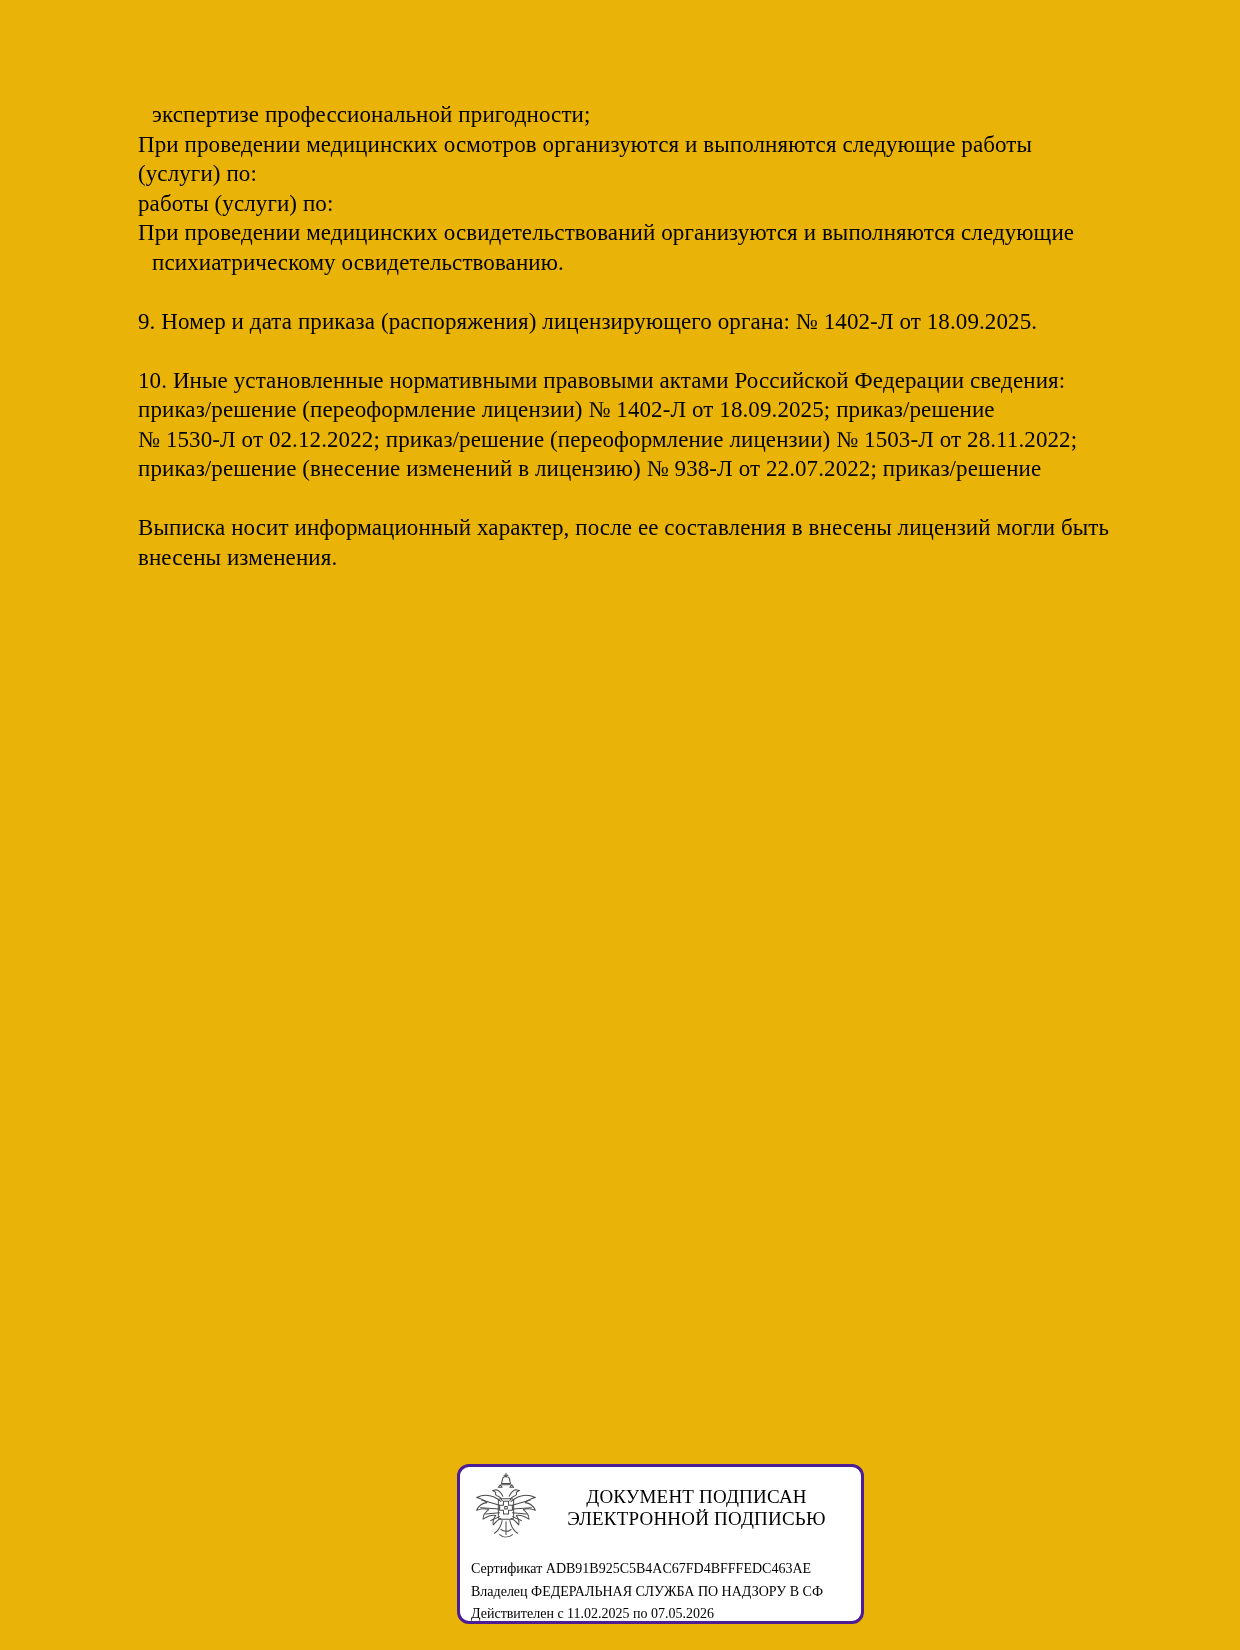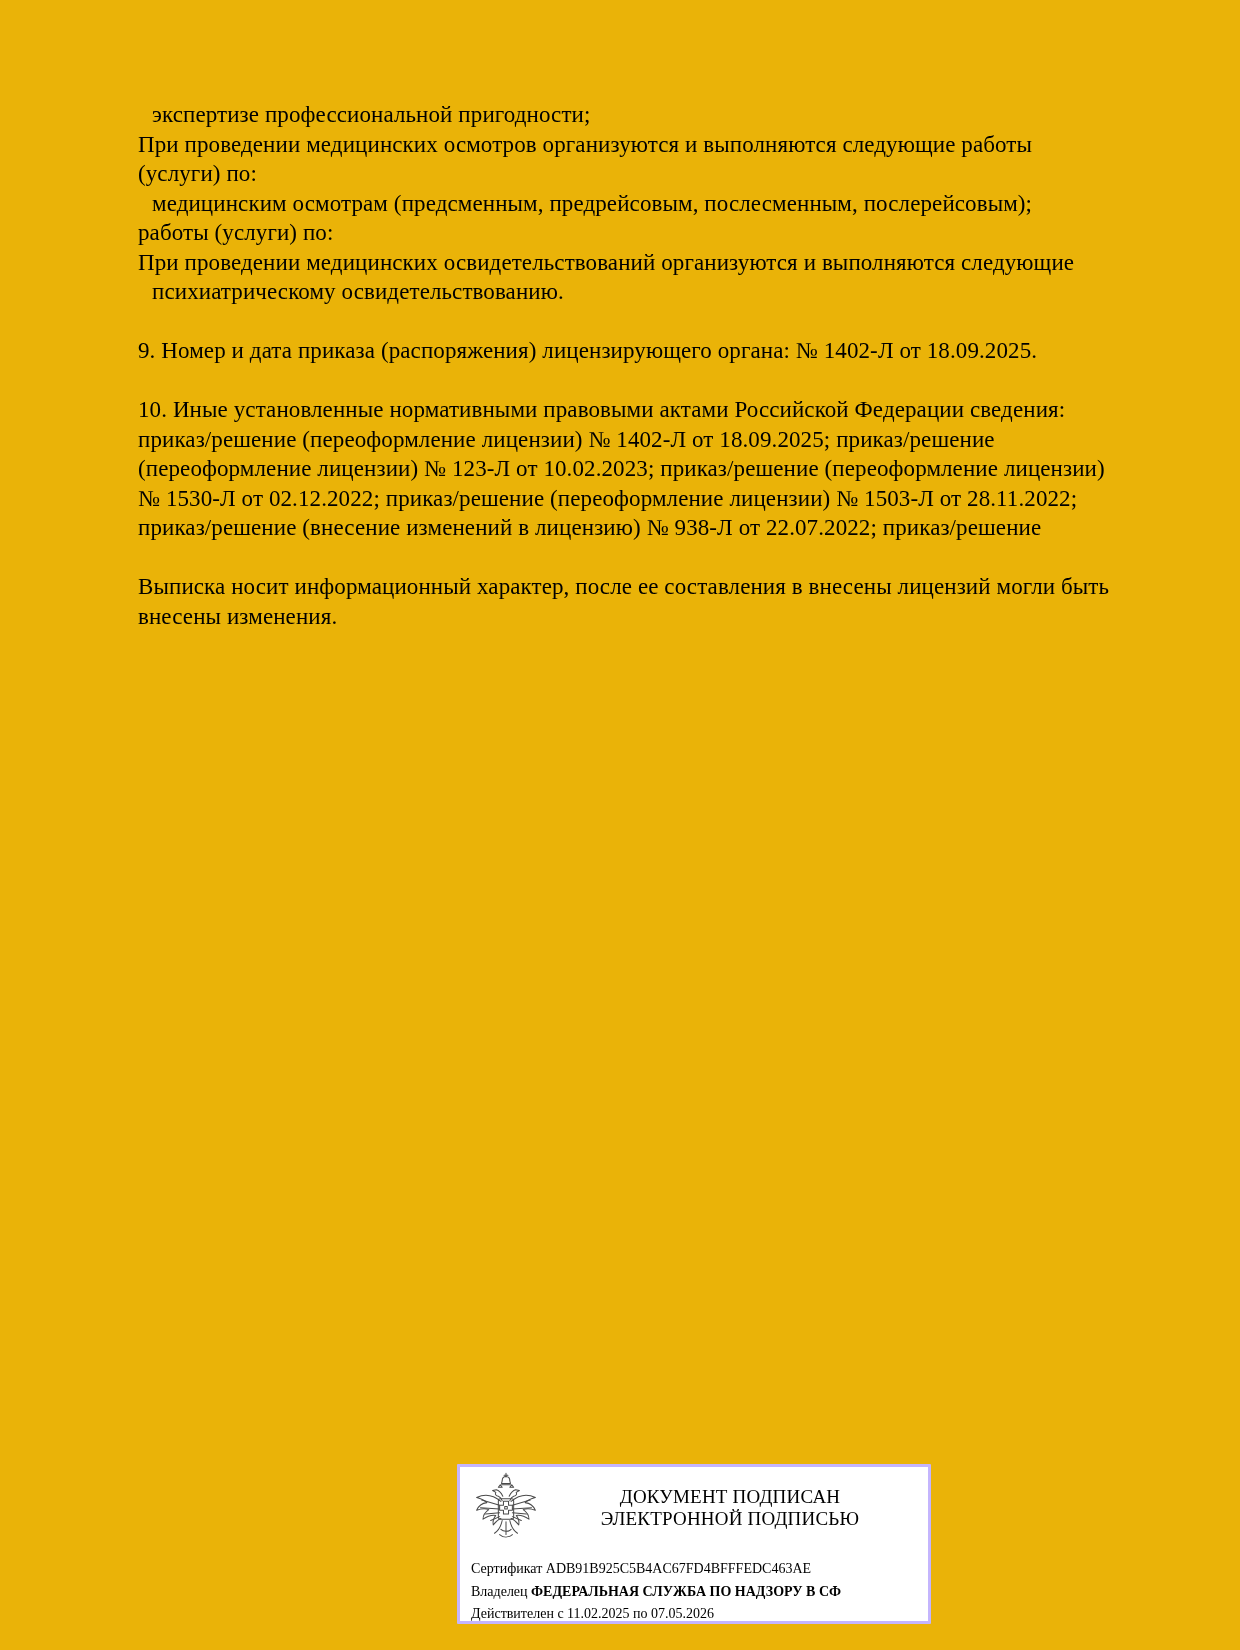--- a/index.html
+++ b/index.html
@@ -31,25 +31,25 @@
     min-height: 29.5px;
   }
   .line.indent {
     padding-left: 14px;
   }
   
   .stamp {
     position: absolute;
     left: 457px;
     top: 1464px;
-    width: 474px;
+    width: 407px;
     height: 160px;
     box-sizing: border-box;
-    border: 3px solid #c4b5fd;
-    border-radius: 1px;
+    border: 3px solid #4c1d95;
+    border-radius: 12px;
     overflow: hidden;
     background: #ffffff;
   }
   .stamp-top {
     display: flex;
     align-items: flex-start;
     padding: 5px 6px 0 14px;
     height: 82px;
   }
   .emblem {
@@ -71,43 +71,41 @@
     letter-spacing: 0.2px;
     white-space: nowrap;
   }
   .stamp-lines {
     padding: 4px 0 0 11px;
     font-size: 14px;
     line-height: 22.5px;
     white-space: nowrap;
   }
   .stamp-lines .owner-value {
-    font-weight: bold;
+    font-weight: normal;
     text-align: right;
   }
 </style>
 </head>
 <body>
 
 <div class="page">
 
   <div class="doc-text">
       <div class="line indent">экспертизе профессиональной пригодности;</div>
       <div class="line">При проведении медицинских осмотров организуются и выполняются следующие работы</div>
       <div class="line">(услуги) по:</div>
-      <div class="line indent">медицинским осмотрам (предсменным, предрейсовым, послесменным, послерейсовым);</div>
       <div class="line">работы (услуги) по:</div>
       <div class="line">При проведении медицинских освидетельствований организуются и выполняются следующие</div>
       <div class="line indent">психиатрическому освидетельствованию.</div>
       <div class="line">&nbsp;</div>
       <div class="line">9. Номер и дата приказа (распоряжения) лицензирующего органа: № 1402-Л от 18.09.2025.</div>
       <div class="line">&nbsp;</div>
       <div class="line">10. Иные установленные нормативными правовыми актами Российской Федерации сведения:</div>
       <div class="line">приказ/решение (переоформление лицензии) № 1402-Л от 18.09.2025; приказ/решение</div>
-      <div class="line">(переоформление лицензии) № 123-Л от 10.02.2023; приказ/решение (переоформление лицензии)</div>
       <div class="line">№ 1530-Л от 02.12.2022; приказ/решение (переоформление лицензии) № 1503-Л от 28.11.2022;</div>
       <div class="line">приказ/решение (внесение изменений в лицензию) № 938-Л от 22.07.2022; приказ/решение</div>
       <div class="line">&nbsp;</div>
       <div class="line">Выписка носит информационный характер, после ее составления в внесены лицензий могли быть</div>
       <div class="line">внесены изменения.</div>
     </div>
 
   <div class="stamp">
     <div class="stamp-top">
       <div class="emblem">

